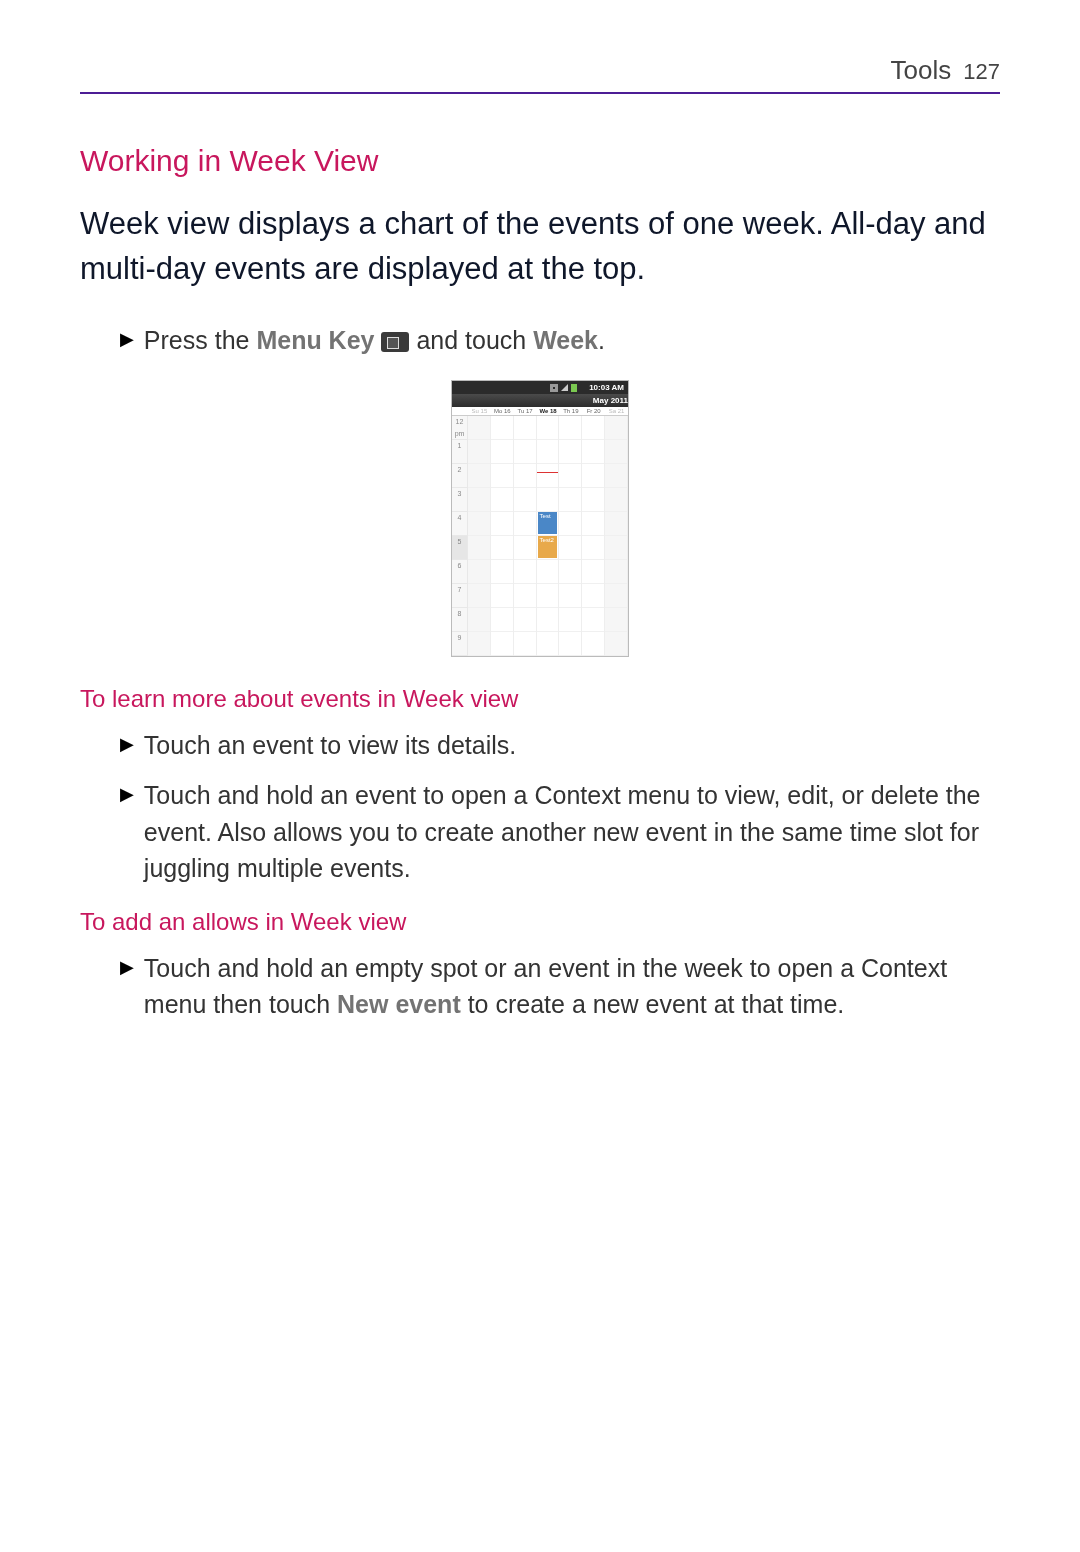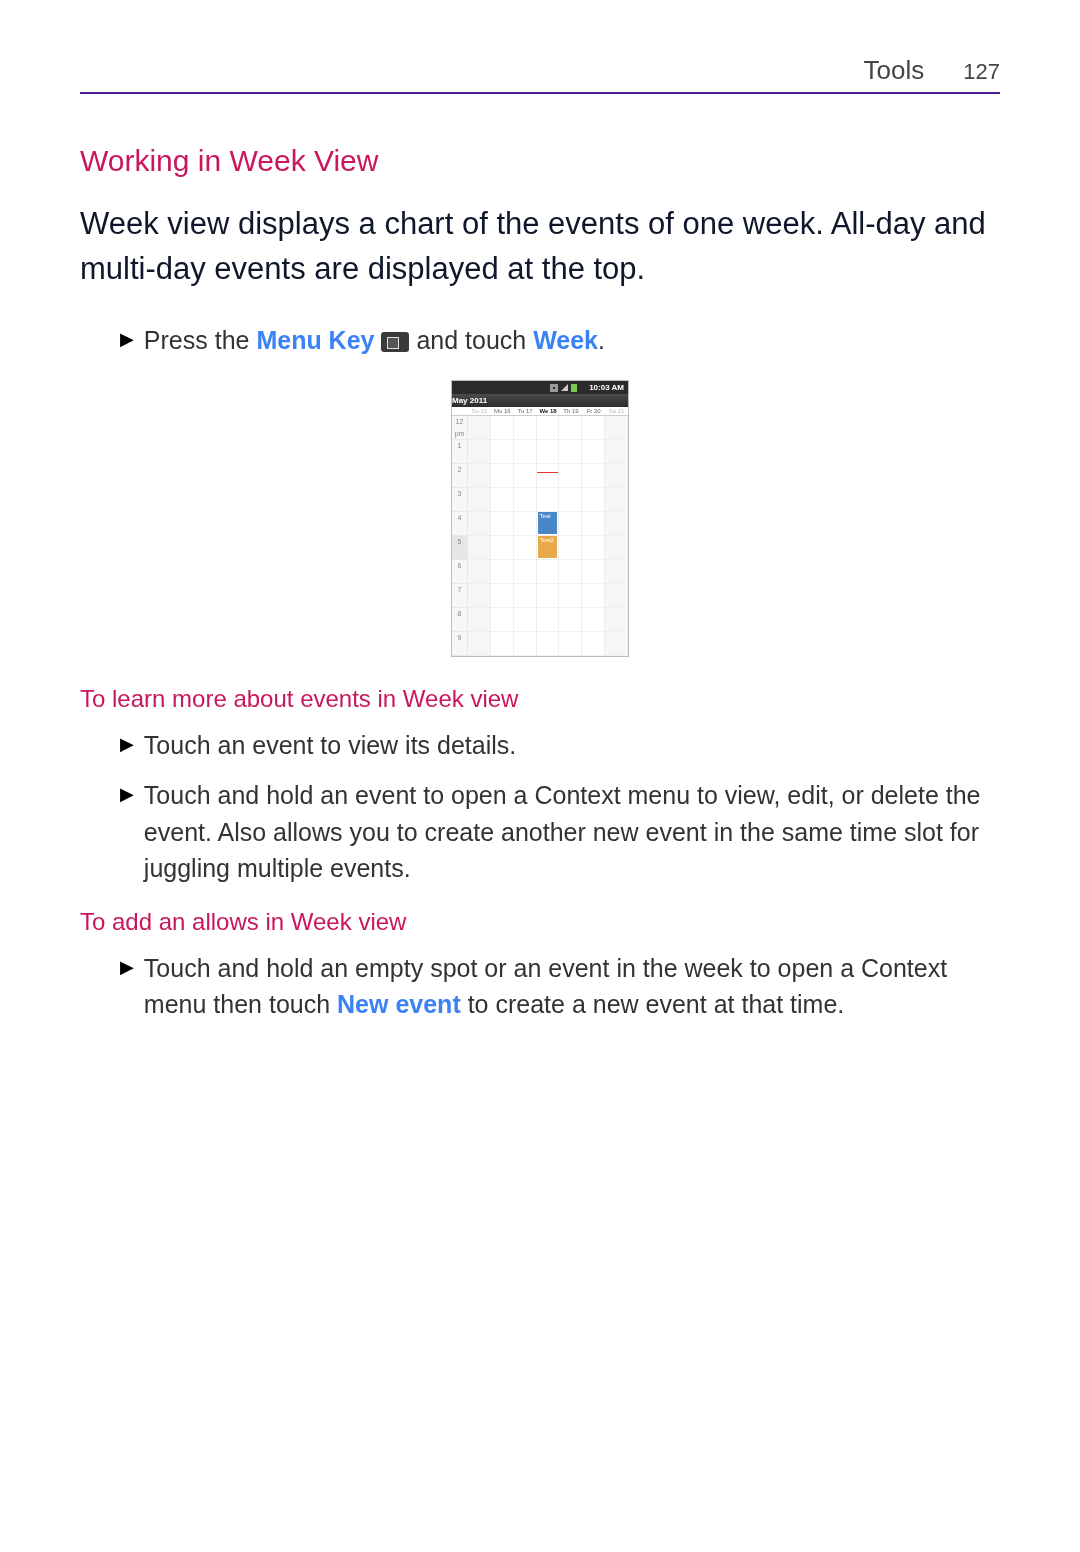--- a/index.html
+++ b/index.html
@@ -23,21 +23,20 @@
     margin-bottom: 50px;
   }
   .header-title {
     font-size: 26px;
     color: #444;
     margin-right: 12px;
   }
   .header-page {
     font-size: 22px;
     color: #444;
-    margin-left: 27px;
   }
   .h1 {
     color: #c8175d;
     font-size: 30px;
     font-weight: normal;
     margin-bottom: 24px;
   }
   .body-text {
     font-size: 31px;
     line-height: 1.45;
@@ -62,21 +61,21 @@
     line-height: 1.45;
     margin-bottom: 14px;
   }
   .bullet-mark {
     margin-right: 10px;
     font-size: 18px;
     line-height: 1.9;
     color: #000;
   }
   .bullet-text { flex: 1; }
-  .bold { font-weight: bold; color: #3b82f6; }
+  .bold { font-weight: bold; color: #737373; }
   .menu-icon {
     display: inline-block;
     width: 28px;
     height: 20px;
     background: #3a3a3a;
     border-radius: 3px;
     vertical-align: -3px;
     position: relative;
   }
   .menu-icon::before {
@@ -106,21 +105,21 @@
     font-size: 8px;
     font-weight: bold;
   }
   .status-icons { display: flex; gap: 3px; align-items: center; }
   .sig { width:0;height:0;border-left:7px solid transparent;border-bottom:7px solid #ccc; }
   .batt { width:6px;height:8px;background:#7bc951;border:1px solid #7bc951; }
   .grid3 { width:8px;height:8px;background:linear-gradient(#999 33%, transparent 33% 66%, #999 66%),linear-gradient(90deg,#999 33%, transparent 33% 66%, #999 66%); }
   .monthbar {
     background: linear-gradient(#4b4b4b,#2b2b2b);
     color: #fff;
-    text-align: left;
+    text-align: right;
     font-weight: bold;
     padding: 2px 0;
     font-size: 8px;
   }
   .dayheader {
     display: grid;
     grid-template-columns: 16px repeat(7, 1fr);
     font-size: 6px;
     color: #666;
     border-bottom: 1px solid #ccc;

